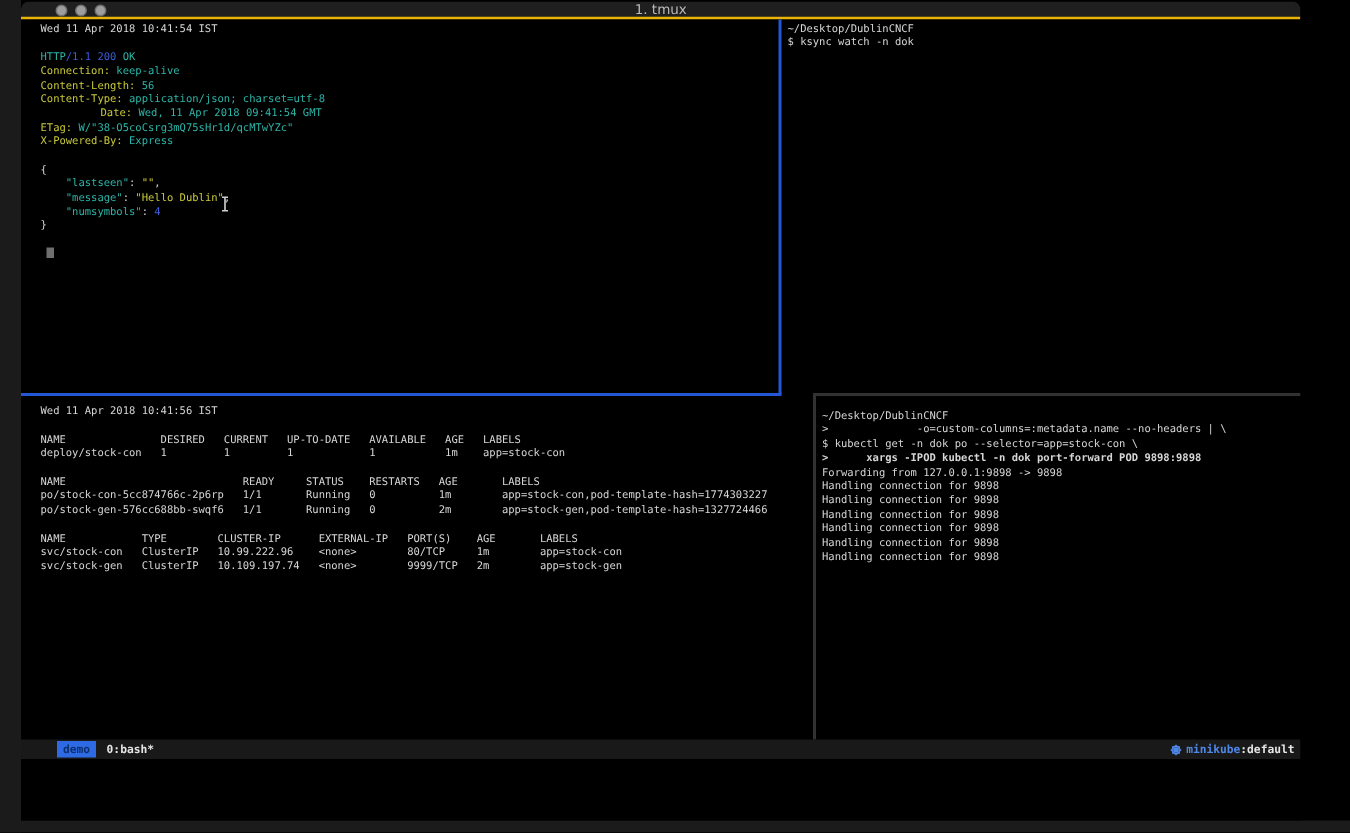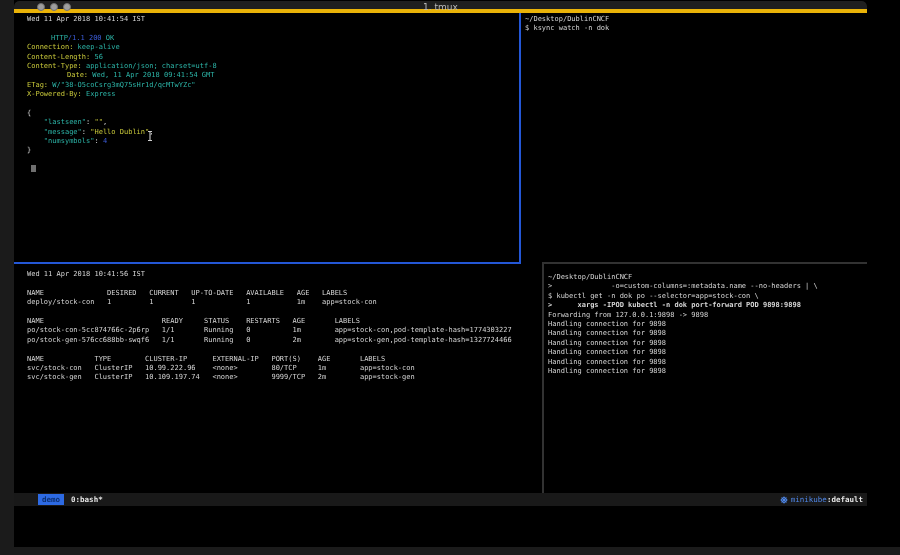--- a/index.html
+++ b/index.html
@@ -8,21 +8,21 @@
   .screen { position:relative; width:900px; height:555px; background:#000; }
   .desktop-strip { position:absolute; background:var(--desktop-bg,#1b1b1b); }
   .desktop-strip.left { left:0; top:0; width:14px; height:555px; }
   .desktop-strip.bottom { left:0; top:547px; width:900px; height:8px; }
 
   .window { position:absolute; left:14px; top:1px; width:853px; height:546px;
             background:#000; border-radius:5px 5px 0 0; overflow:hidden; }
 
   .titlebar { position:absolute; left:0; top:0; width:100%; height:12px;
               background:var(--titlebar-bg,#1f1f1f);
-              border-bottom:4px solid #eab308; border-radius:5px 5px 0 0; }
+              border-bottom:2px solid #eab308; border-radius:5px 5px 0 0; }
   .lights { position:absolute; left:23px; top:2px; display:flex; gap:5px; }
   .light { width:8px; height:8px; border-radius:50%;
            background:var(--traffic-light,#9e9e9e); border:0.5px solid #6f6f6f; }
   .title { position:absolute; left:0; right:0; top:1px; text-align:center;
            font-family:"DejaVu Sans", sans-serif; font-size:9px; line-height:11px;
            color:#b9b9b9; }
 
   .pane { position:absolute; overflow:hidden; }
   #pane-tl { left:0;     top:12px;  width:505px; height:249px; padding:2px 0 0 13px; }
   #pane-tr { left:507px; top:12px;  right:0;     height:249px; padding:2px 0 0 4px; }
@@ -41,21 +41,21 @@
   .divider.v-dim    { left:528px; top:263px; width:2px; height:229px; background:var(--border-dim,#323232); }
 
   .statusbar { position:absolute; left:0; right:0; top:492px; height:13px;
                background:var(--status-bg,#191919); display:flex; align-items:center;
                padding:0 4px 0 24px; font-size:7.5px; }
   .session { background:var(--session-bg,#2d6ae3); color:var(--session-fg,#0c2f70);
              padding:1px 4px; font-weight:bold; }
   .winlabel { color:#e6e6e6; font-weight:bold; margin-left:7px; }
   .flex { flex:1; }
   .kicon { color:var(--kube-blue,#4f87e8); display:inline-flex; margin-right:3px; }
-  .cluster { color:var(--kube-blue,#4f87e8); font-weight:normal;text-align:right; }
+  .cluster { color:var(--kube-blue,#4f87e8); font-weight:bold;text-align:right; }
   .context { color:#e6e6e6; font-weight:bold; }
 
   .ibeam { position:absolute; left:132px; top:126px; width:8px; height:12px; }
 </style>
 </head>
 <body>
 
 <div class="screen">
   <div class="desktop-strip left"></div>
   <div class="desktop-strip bottom"></div>
@@ -66,21 +66,21 @@
         <span class="light"></span>
         <span class="light"></span>
         <span class="light"></span>
       </div>
       <div class="title">1. tmux</div>
     </div>
 
     <div class="pane" id="pane-tl">
         <div class="tline"><span style="color: rgb(214, 214, 214);">Wed 11 Apr 2018 10:41:54 IST</span></div>
         <div class="tline">&nbsp;</div>
-        <div class="tline"><span style="color: rgb(44, 181, 168); margin-left: 24px;">HTTP</span><span style="color: rgb(60, 93, 219);">/1.1 200 </span><span style="color: rgb(44, 181, 168);">OK</span></div>
+        <div class="tline"><span style="color: rgb(44, 181, 168);">HTTP</span><span style="color: rgb(60, 93, 219);">/1.1 200 </span><span style="color: rgb(44, 181, 168);">OK</span></div>
         <div class="tline"><span style="color: rgb(201, 201, 58);">Connection:</span><span style="color: rgb(214, 214, 214);"> </span><span style="color: rgb(44, 181, 168);">keep-alive</span></div>
         <div class="tline"><span style="color: rgb(201, 201, 58);">Content-Length:</span><span style="color: rgb(214, 214, 214);"> </span><span style="color: rgb(44, 181, 168);">56</span></div>
         <div class="tline"><span style="color: rgb(201, 201, 58);">Content-Type:</span><span style="color: rgb(214, 214, 214);"> </span><span style="color: rgb(44, 181, 168);">application/json; charset=utf-8</span></div>
         <div class="tline"><span style="color: rgb(201, 201, 58); padding-left: 40px;">Date:</span><span style="color: rgb(214, 214, 214);"> </span><span style="color: rgb(44, 181, 168);">Wed, 11 Apr 2018 09:41:54 GMT</span></div>
         <div class="tline"><span style="color: rgb(201, 201, 58);">ETag:</span><span style="color: rgb(214, 214, 214);"> </span><span style="color: rgb(44, 181, 168);">W/"38-O5coCsrg3mQ75sHr1d/qcMTwYZc"</span></div>
         <div class="tline"><span style="color: rgb(201, 201, 58);">X-Powered-By:</span><span style="color: rgb(214, 214, 214);"> </span><span style="color: rgb(44, 181, 168);">Express</span></div>
         <div class="tline">&nbsp;</div>
         <div class="tline"><span style="color: rgb(214, 214, 214);">{</span></div>
         <div class="tline"><span style="color: rgb(214, 214, 214);">    </span><span style="color: rgb(44, 181, 168);">"lastseen"</span><span style="color: rgb(214, 214, 214);">: </span><span style="color: rgb(201, 201, 58);">""</span><span style="color: rgb(214, 214, 214);">,</span></div>
         <div class="tline"><span style="color: rgb(214, 214, 214);">    </span><span style="color: rgb(44, 181, 168);">"message"</span><span style="color: rgb(214, 214, 214);">: </span><span style="color: rgb(201, 201, 58);">"Hello Dublin"</span><span style="color: rgb(214, 214, 214);">,</span></div>

